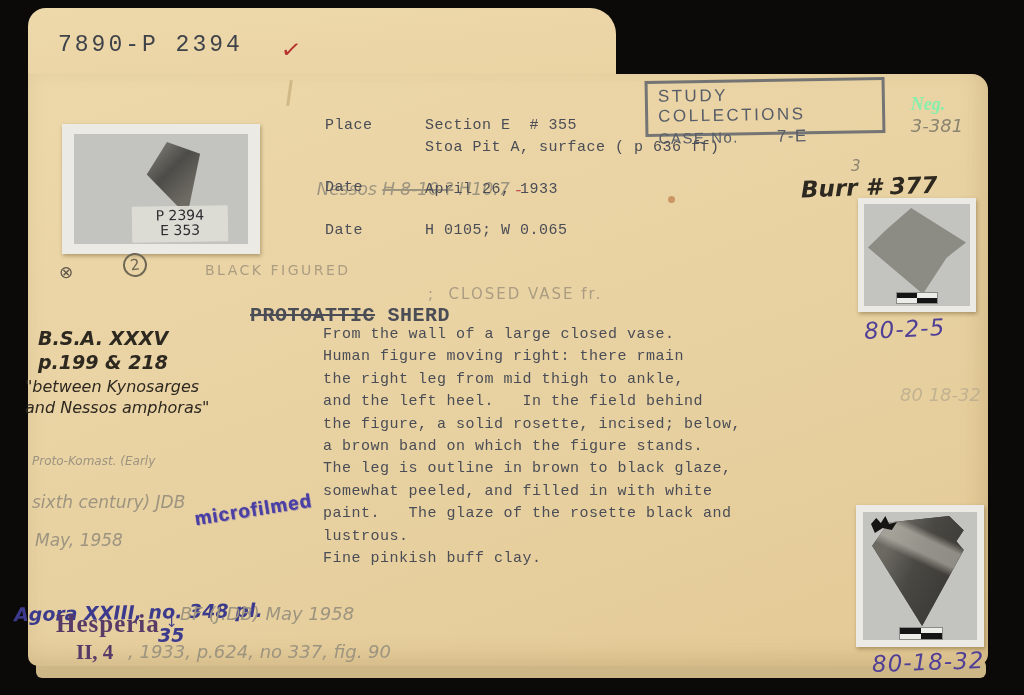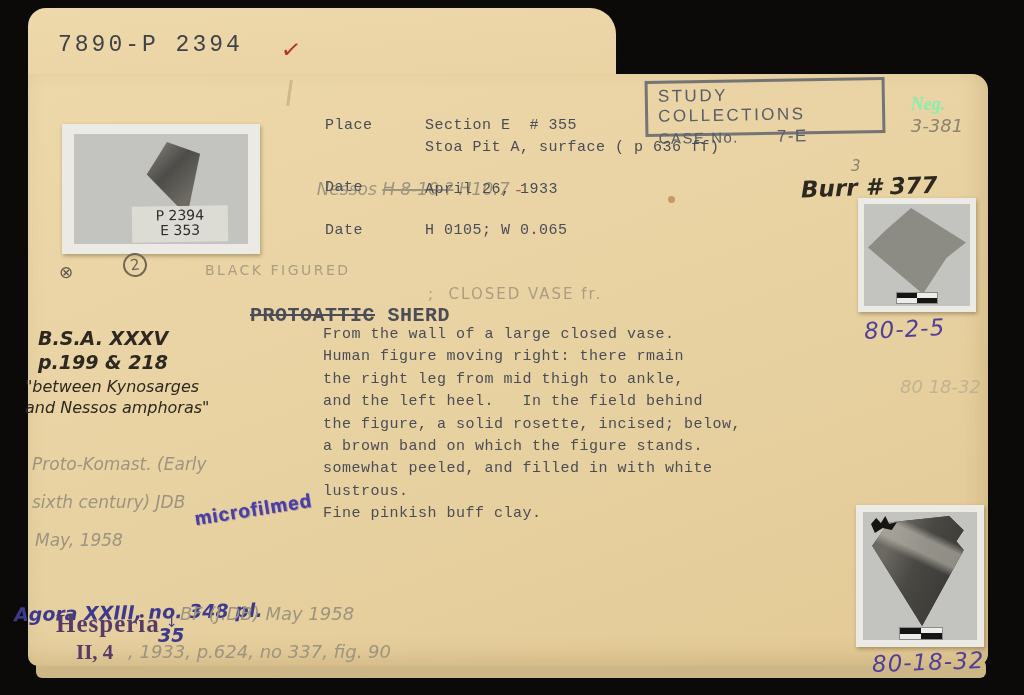--- a/index.html
+++ b/index.html
@@ -133,52 +133,54 @@
   <div class="typed bold" style="left:200px; top:281px; font-size:20px;">
     <span class="strike">PROTOATTIC</span><span> SHERD</span>
   </div>
   <div class="pencil" style="left:428px; top:285px; font-size:15px; letter-spacing:2px; color:#ab9d82; font-style:normal;">;  CLOSED VASE fr.</div>
 
   <div class="hand-ink" style="left:38px; top:327px; font-size:19px; font-weight:bold;">B.S.A. XXXV</div>
   <div class="hand-ink" style="left:38px; top:351px; font-size:19px; font-weight:bold;">p.199 &amp; 218</div>
   <div class="hand-ink" style="left:25px; top:377px; font-size:16px;">"between Kynosarges</div>
   <div class="hand-ink" style="left:25px; top:398px; font-size:16px;">and Nessos amphoras"</div>
 
-  <div class="pencil" style="left:32px; top:454px; font-size:17px;">Proto-Komast. (Early</div>
+  <div class="pencil" style="left:32px; top:454px; font-size:12px;">Proto-Komast. (Early</div>
   <div class="pencil" style="left:32px; top:492px; font-size:17px;">sixth century) JDB</div>
   <div class="pencil" style="left:35px; top:530px; font-size:17px;">May, 1958</div>
 
   <div class="microfilm">microfilmed</div>
 
   <div style="position:absolute; left:323px; top:324px;">
     <div class="typed" style="position:static; line-height:22.4px;">From the wall of a large closed vase.</div>
     <div class="typed" style="position:static; line-height:22.4px;">Human figure moving right: there rmain</div>
     <div class="typed" style="position:static; line-height:22.4px;">the right leg from mid thigh to ankle,</div>
     <div class="typed" style="position:static; line-height:22.4px;">and the left heel.   In the field behind</div>
     <div class="typed" style="position:static; line-height:22.4px;">the figure, a solid rosette, incised; below,</div>
     <div class="typed" style="position:static; line-height:22.4px;">a brown band on which the figure stands.</div>
+    <div class="typed" style="position:static; line-height:22.4px;">The leg is outline in brown to black glaze,</div>
     <div class="typed" style="position:static; line-height:22.4px;">somewhat peeled, and filled in with white</div>
+    <div class="typed" style="position:static; line-height:22.4px;">paint.   The glaze of the rosette black and</div>
     <div class="typed" style="position:static; line-height:22.4px;">lustrous.</div>
     <div class="typed" style="position:static; line-height:22.4px;">Fine pinkish buff clay.</div>
   </div>
 
   <div class="photo" style="left:858px; top:198px; width:118px; height:114px;">
     <div class="photo-inner" style="left:6px; top:6px; right:6px; bottom:6px;">
       <div class="sherd" style="left:4px; top:4px; width:98px; height:86px;
            clip-path:polygon(44% 0%, 100% 40%, 80% 58%, 56% 100%, 0% 46%, 18% 26%);
            background:
              linear-gradient(100deg, rgba(0,0,0,0) 38%, rgba(226,223,214,.8) 44% 56%, rgba(0,0,0,0) 62%),
              linear-gradient(120deg,#97968f 30%,#81807а 30%,#81807a 65%,#8c8a83 65%);
            background-color:#8c8b84;"></div>
       <div class="scalebar" style="left:32px; bottom:2px; width:42px; height:12px;"></div>
     </div>
   </div>
   <div class="purple" style="left:864px; top:316px; font-size:23px; transform:rotate(-3deg); letter-spacing:1px;">80-2-5</div>
 
-  <div class="pencil" style="left:900px; top:376px; font-size:18px; color:#b5a98d; opacity:.75;">80 18-32</div>
+  <div class="pencil" style="left:900px; top:384px; font-size:18px; color:#b5a98d; opacity:.75;">80 18-32</div>
 
   <div class="photo" style="left:856px; top:505px; width:128px; height:142px;">
     <div class="photo-inner" style="left:7px; top:7px; right:7px; bottom:7px;">
       <div class="sherd" style="left:5px; top:4px; width:104px; height:110px;
            clip-path:polygon(20% 6%, 78% 0%, 92% 13%, 85% 23%, 92% 31%, 52% 100%, 4% 27%);
            background:
              linear-gradient(25deg, rgba(0,0,0,0) 55%, rgba(210,206,196,.55) 62% 72%, rgba(0,0,0,0) 78%),
              linear-gradient(115deg,#6b6962 22%,#4a4843 45%,#3c3a36 75%);
            background-color:#45433f;"></div>
       <div class="sherd" style="left:8px; top:4px; width:26px; height:20px;

